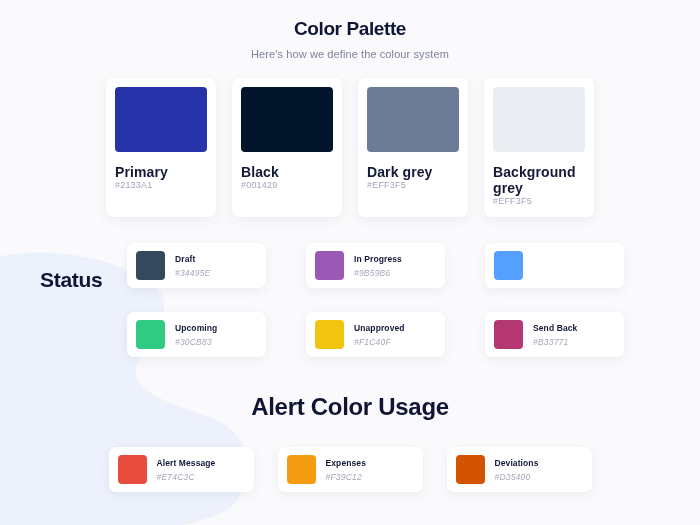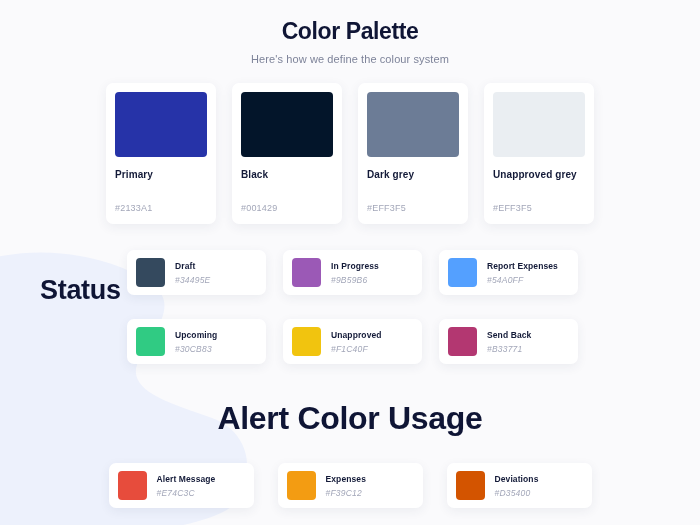--- a/index.html
+++ b/index.html
@@ -30,21 +30,21 @@
 
   
   .page-header {
     position: relative;
     z-index: 2;
     text-align: center;
     padding-top: 18px;
   }
 
   .page-title {
-    font-size: 23px;
+    font-size: 19px;
     font-weight: bold;
     color: #0F1535;
     letter-spacing: -0.4px;
   }
 
   .page-subtitle {
     margin-top: 8px;
     font-size: 11px;
     color: #7D8399;
     letter-spacing: 0.1px;
@@ -69,58 +69,58 @@
   }
 
   .palette-swatch {
     width: 92px;
     height: 65px;
     border-radius: 4px;
   }
 
   .palette-name {
     margin-top: 12px;
-    font-size: 10px;
+    font-size: 14px;
     font-weight: bold;
     color: #131A38;
     letter-spacing: 0.1px;
   }
 
   .palette-hex {
-    margin-top: 23px;
+    margin-top: 0;
     font-size: 9px;
     color: #A3A7B9;
     letter-spacing: 0.2px;
   }
 
   
   .status-section {
     position: relative;
     z-index: 2;
     margin-top: 26px;
     display: flex;
     align-items: flex-start;
   }
 
   .status-heading {
     width: 126px;
     padding-left: 40px;
     padding-top: 24px;
-    font-size: 27px;
+    font-size: 21px;
     font-weight: bold;
     color: #0F1535;
     line-height: 1.22;
     letter-spacing: -0.3px;
   }
 
   .status-grid {
     flex: 1;
     display: grid;
     grid-template-columns: repeat(3, 139px);
-    gap: 24px 17px;
+    gap: 24px 40px;
     padding-left: 1px;
   }
 
   .chip-card {
     background: #FFFFFF;
     border-radius: 7px;
     box-shadow: 0 3px 11px rgba(40, 50, 90, 0.07);
     padding: 8px 9px;
     display: flex;
     align-items: center;
@@ -155,21 +155,21 @@
 
   
   .alert-section {
     position: relative;
     z-index: 2;
     margin-top: 36px;
     text-align: center;
   }
 
   .alert-title {
-    font-size: 32px;
+    font-size: 24px;
     font-weight: bold;
     color: #0F1535;
     letter-spacing: -0.3px;
   }
 
   .alert-grid {
     margin-top: 26px;
     display: flex;
     justify-content: center;
     gap: 24px;
@@ -209,21 +209,21 @@
       <div class="palette-name">Black</div>
       <div class="palette-hex">#001429</div>
     </div>
     <div class="palette-card">
       <div class="palette-swatch" style="background: rgb(108, 124, 150);"></div>
       <div class="palette-name">Dark grey</div>
       <div class="palette-hex">#EFF3F5</div>
     </div>
     <div class="palette-card">
       <div class="palette-swatch" style="background: rgb(234, 238, 242);"></div>
-      <div class="palette-name">Unapproved grey</div>
+      <div class="palette-name">Background grey</div>
       <div class="palette-hex">#EFF3F5</div>
     </div>
   </div>
 
 <div class="status-section">
   <div class="status-heading">
     <div>Status</div>
   </div>
   <div class="status-grid" id="status-grid">
       <div class="chip-card">
@@ -235,24 +235,20 @@
       </div>
       <div class="chip-card">
         <div class="chip-swatch" style="background: rgb(155, 89, 182);"></div>
         <div class="chip-text">
           <div class="chip-name">In Progress</div>
           <div class="chip-hex">#9B59B6</div>
         </div>
       </div>
       <div class="chip-card">
         <div class="chip-swatch" style="background: rgb(84, 160, 255);"></div>
-        <div class="chip-text">
-          <div class="chip-name">Report Expenses</div>
-          <div class="chip-hex">#54A0FF</div>
-        </div>
       </div>
       <div class="chip-card">
         <div class="chip-swatch" style="background: rgb(48, 203, 131);"></div>
         <div class="chip-text">
           <div class="chip-name">Upcoming</div>
           <div class="chip-hex">#30CB83</div>
         </div>
       </div>
       <div class="chip-card">
         <div class="chip-swatch" style="background: rgb(241, 196, 15);"></div>

